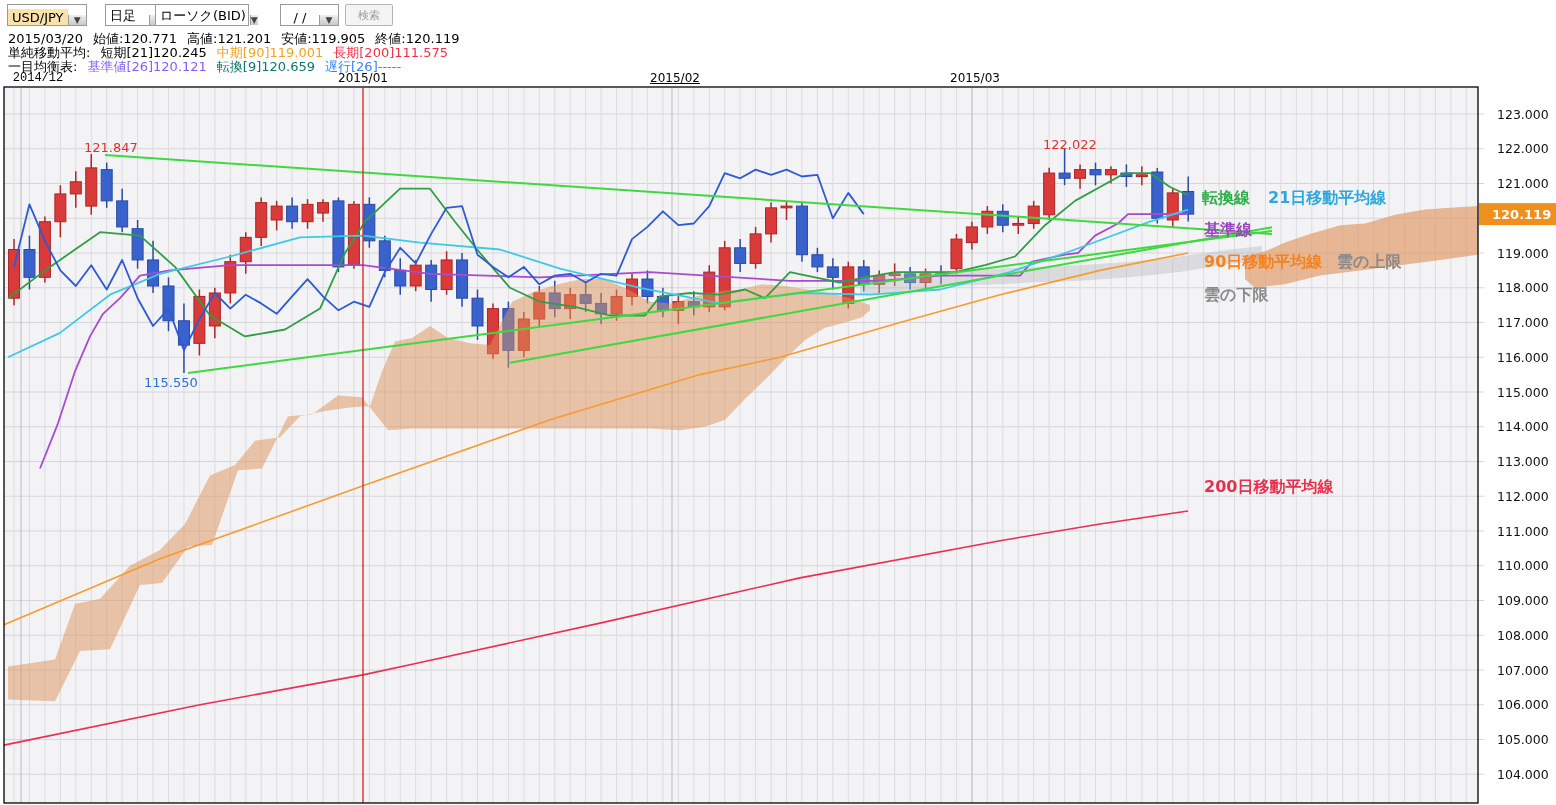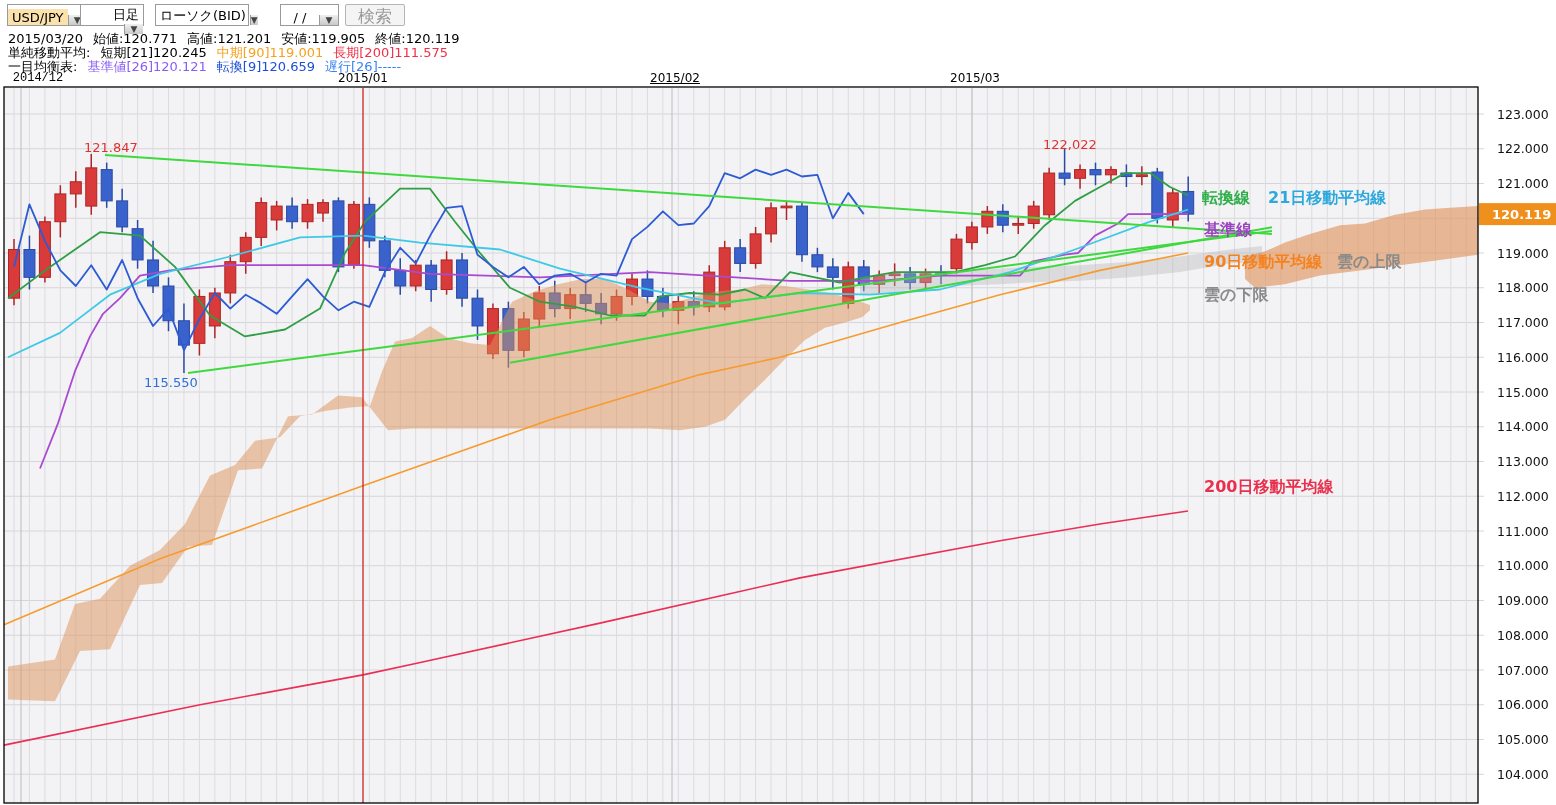--- a/index.html
+++ b/index.html
@@ -3,55 +3,55 @@
 <meta charset="utf-8">
 <style>
   html,body{margin:0;padding:0;background:#fff;font-family:"DejaVu Sans","Liberation Sans",sans-serif;}
   #app{position:relative;width:1556px;height:805px;background:#fff;overflow:hidden;}
   
   #toolbar{position:absolute;left:0;top:0;width:100%;height:28px;background:#fff;}
   .combo{position:absolute;top:4px;height:20px;border:1px solid #9a9a9a;background:#fff;display:flex;align-items:flex-end;font-size:13px;}
   .combo .val{padding:1px 4px 0 4px;display:flex;align-items:center;white-space:nowrap;}
   .combo .arr{width:18px;background:linear-gradient(#efefef,#c9c9c9);border-left:1px solid #9a9a9a;display:flex;align-items:center;justify-content:center;font-size:9px;color:#444;}
   #pairCombo .val{background:#fbe2ad;}
-  #searchBtn{position:absolute;top:4px;height:22px;border:1px solid #b5b5b5;background:#f4f4f4;color:#9a9a9a;font-size:17px;padding:0 12px;border-radius:2px;}
+  #searchBtn{position:absolute;top:4px;height:22px;border:1px solid #b5b5b5;background:#f4f4f4;color:#9a9a9a;font-size:11px;padding:0 12px;border-radius:2px;}
   
   .inforow{position:absolute;left:8px;font-size:13px;color:#000;white-space:pre;letter-spacing:0;}
   .seg{margin-right:10px;}
   
   #chart{position:absolute;left:0;top:86px;}
   #xlabels div{position:absolute;top:71px;font-size:12px;color:#000;transform:translateX(-50%);}
 </style>
 </head>
 <body>
 <div id="app">
 
   <div id="toolbar">
     <div class="combo" id="pairCombo" style="left:7px;width:78px;">
       <div class="val" style="flex:1">USD/JPY</div>
       <div class="arr">▼</div>
     </div>
-    <div class="combo" style="left:80px;width:62px;flex-direction:column;">
+    <div class="combo" style="left:105px;width:62px;">
       <div class="val" style="flex:1">日足</div>
       <div class="arr">▼</div>
     </div>
     <div class="combo" style="left:155px;width:92px;">
       <div class="val" style="flex:1">ローソク(BID)</div>
       <div class="arr">▼</div>
     </div>
     <div class="combo" style="left:280px;width:57px;">
       <div class="val" style="flex:1;justify-content:center">  /  /</div>
       <div class="arr">▼</div>
     </div>
     <button id="searchBtn" style="left:345px;">検索</button>
   </div>
 
   <div class="inforow" style="top:30px;"><span class="seg">2015/03/20</span><span class="seg">始値:120.771</span><span class="seg">高値:121.201</span><span class="seg">安値:119.905</span><span class="seg">終値:120.119</span></div>
   <div class="inforow" style="top:44px;"><span class="seg">単純移動平均:</span><span id="smaSegs"><span class="seg" style="color: #000000;">短期[21]120.245</span><span class="seg" style="color: rgb(247, 161, 30);">中期[90]119.001</span><span class="seg" style="color: rgb(240, 48, 72);">長期[200]111.575</span></span></div>
-  <div class="inforow" style="top:58px;"><span class="seg">一目均衡表:</span><span id="ichiSegs"><span class="seg" style="color: #8b5cf6;">基準値[26]120.121</span><span class="seg" style="color: #1d4ed8;">転換[9]120.659</span><span class="seg" style="color: #3b82f6;">遅行[26]-----</span></span></div>
+  <div class="inforow" style="top:58px;"><span class="seg">一目均衡表:</span><span id="ichiSegs"><span class="seg" style="color: #8b5cf6;">基準値[26]120.121</span><span class="seg" style="color: #0f766e;">転換[9]120.659</span><span class="seg" style="color: #3b82f6;">遅行[26]-----</span></span></div>
 
   <div id="xlabels">
       <div style="left: 38px; font-family: Liberation Mono, monospace;">2014/12</div>
       <div style="left: 363px;">2015/01</div>
       <div style="left: 675px; text-decoration: underline;">2015/02</div>
       <div style="left: 975px;">2015/03</div>
     </div>
 
   <svg id="chart" width="1556" height="719" viewBox="0 86 1556 719">
       <rect x="4" y="88" width="1474" height="715" fill="#f3f3f5"></rect>

